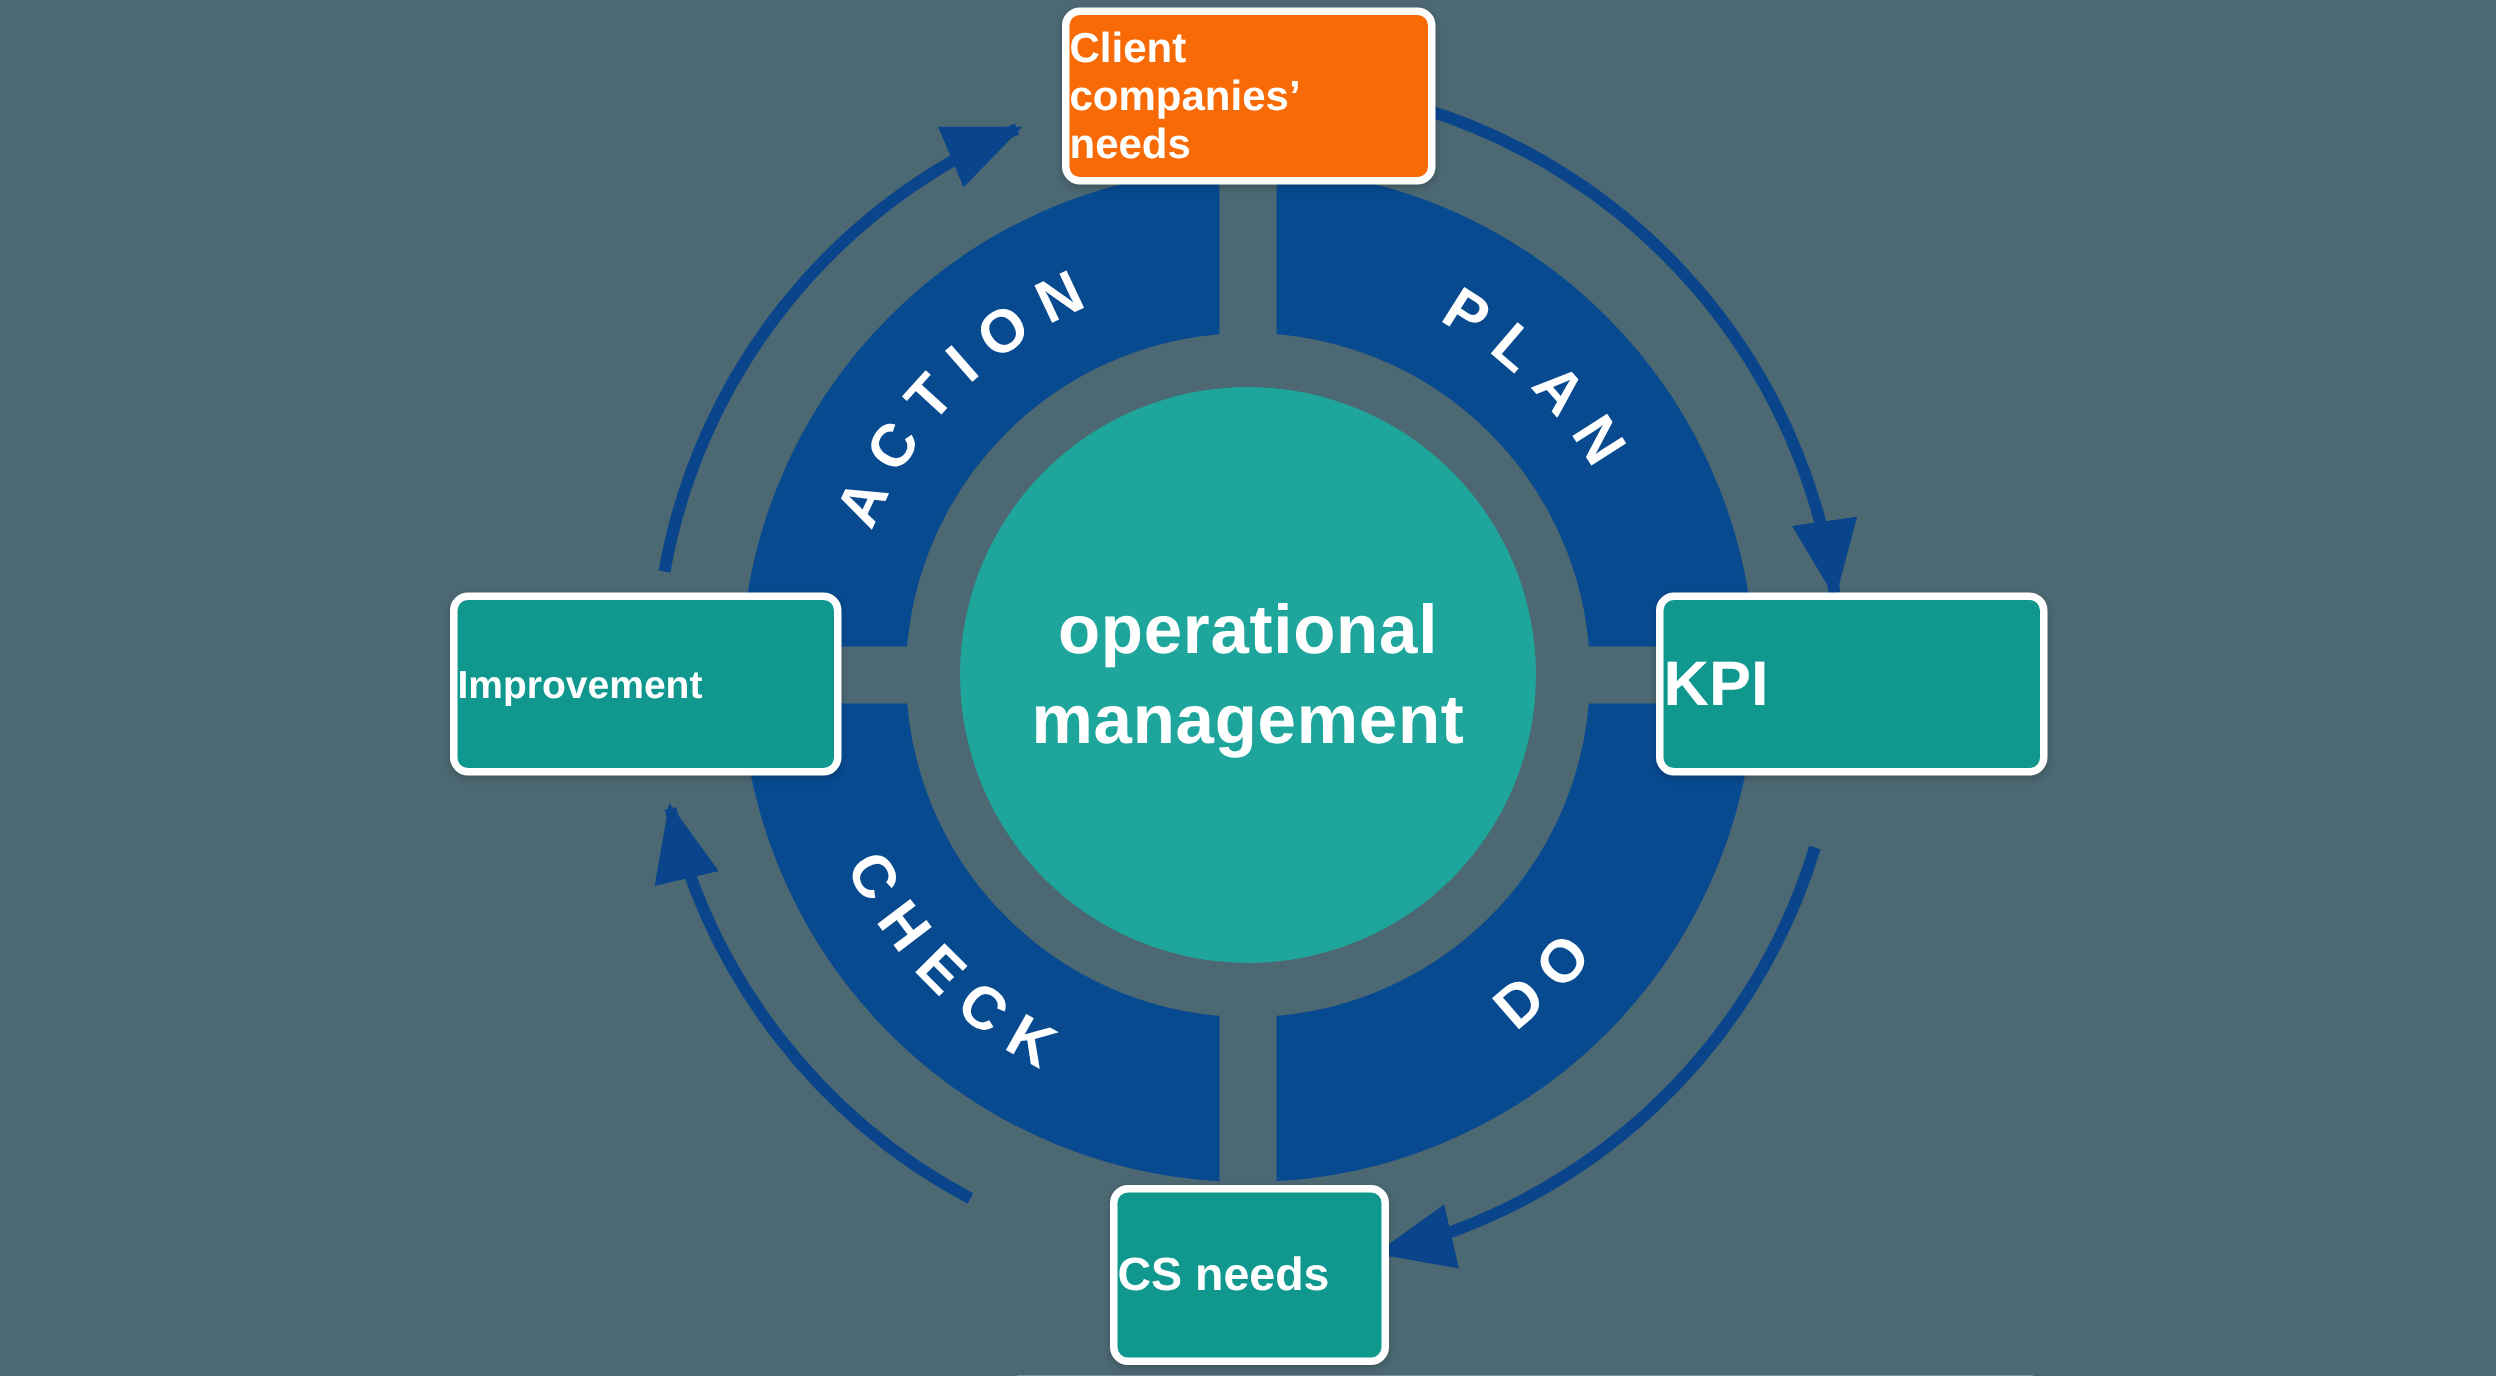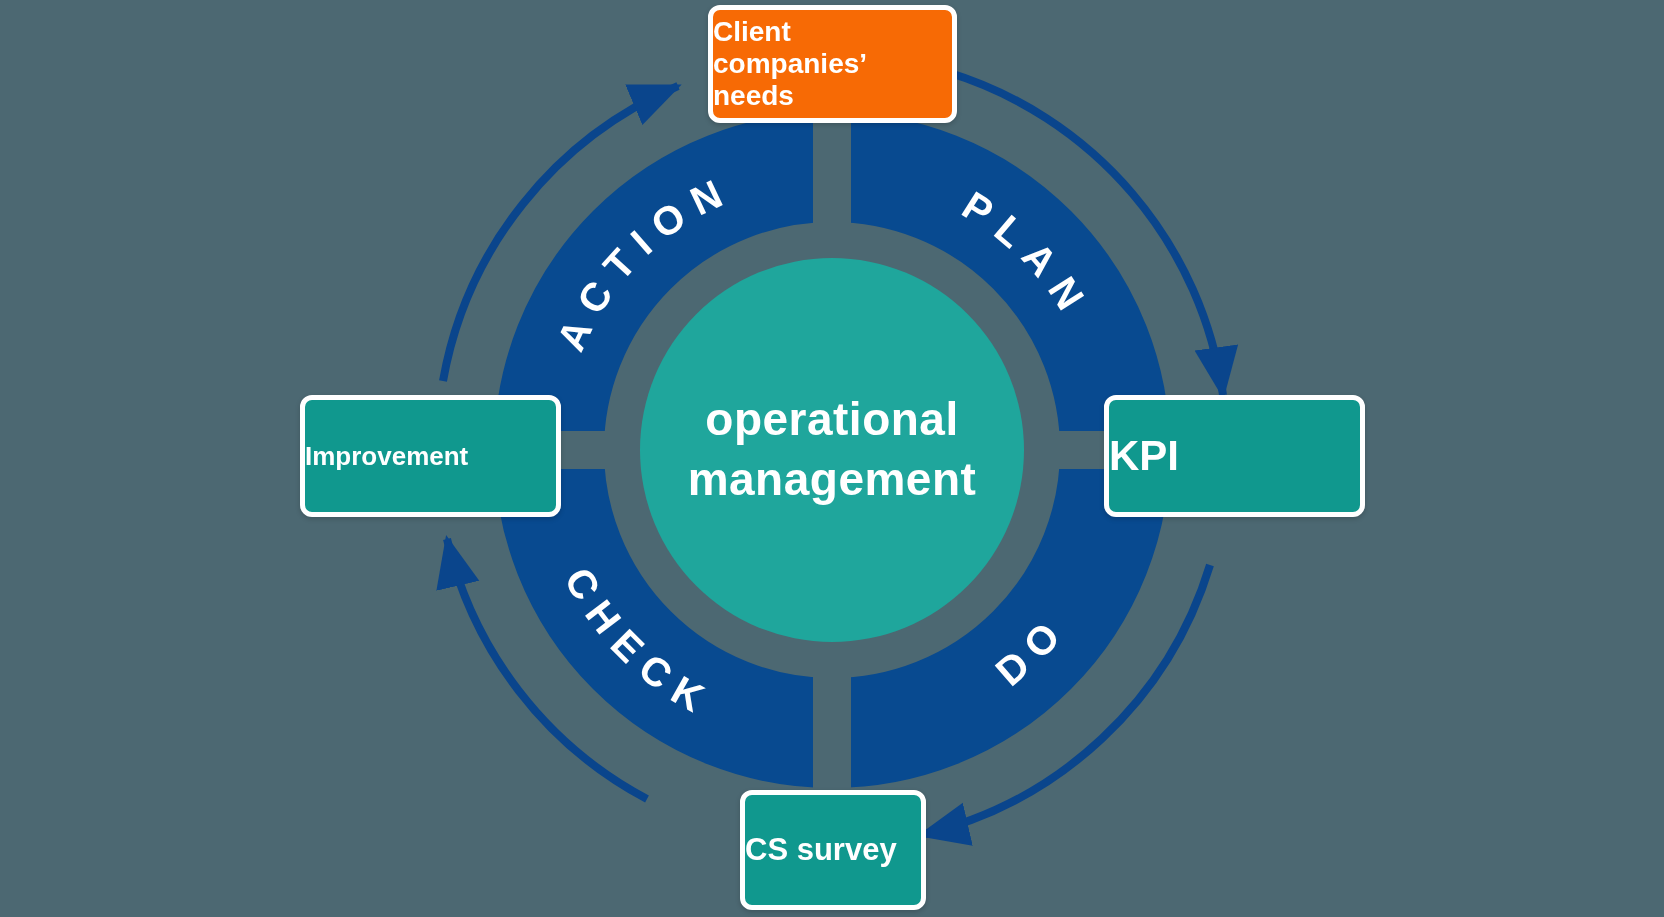--- a/index.html
+++ b/index.html
@@ -94,16 +94,16 @@
 
   <div class="box box-teal box-kpi">
     <span>KPI</span>
   </div>
 
   <div class="box box-teal box-improve">
     <span>Improvement</span>
   </div>
 
   <div class="box box-teal box-cs">
-    <span>CS survey</span>
+    <span>CS needs</span>
   </div>
 
 </div>
 
 </body></html>

